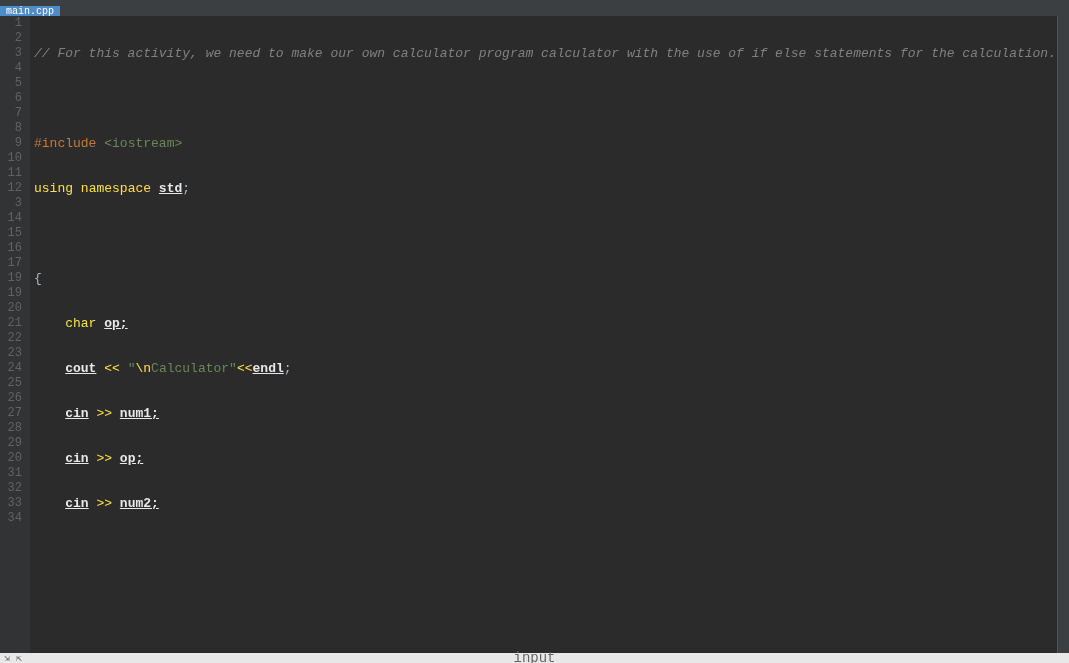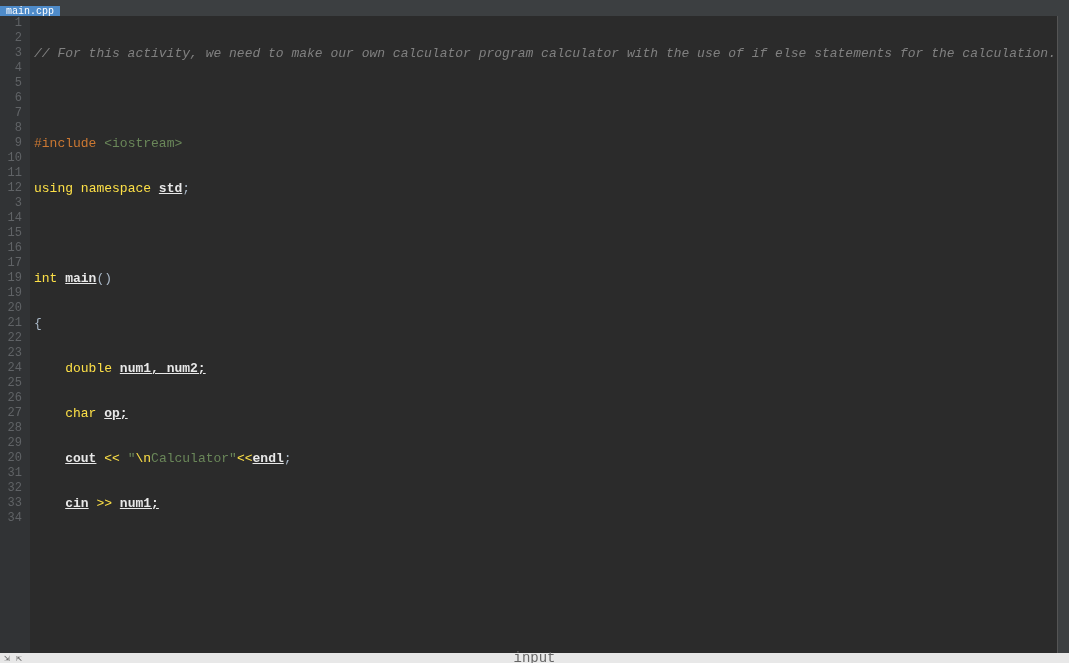--- a/index.html
+++ b/index.html
@@ -138,26 +138,26 @@
       <div class="line-num">32</div>
       <div class="line-num">33</div>
       <div class="line-num">34</div>
     </div>
   <div class="code-area">
     <div class="code-line"><span class="comment">// For this activity, we need to make our own calculator program calculator with the use of if else statements for the calculation.</span></div>
     <div class="code-line"></div>
     <div class="code-line"><span class="preproc">#include</span> <span class="include-path">&lt;iostream&gt;</span></div>
     <div class="code-line"><span class="keyword">using</span> <span class="keyword">namespace</span> <span class="white-bold">std</span><span>;</span></div>
     <div class="code-line"></div>
-    <div class="code-line"><span class="keyword">int</span> <span class="white-bold">main</span><span>()</span></div>
     <div class="code-line"><span>{</span></div>
-    <div class="code-line">    <span class="keyword">double</span> <span class="white-bold">num1, num2;</span></div>
     <div class="code-line">    <span class="keyword">char</span> <span class="white-bold">op;</span></div>
     <div class="code-line">    <span class="white-bold">cout</span> <span class="keyword">&lt;&lt;</span> <span class="string">"</span><span class="keyword">\n</span><span class="string">Calculator"</span><span class="keyword">&lt;&lt;</span><span class="white-bold">endl</span><span>;</span></div>
     <div class="code-line">    <span class="white-bold">cin</span> <span class="keyword">&gt;&gt;</span> <span class="white-bold">num1;</span></div>
+    <div class="code-line">    <span class="white-bold">cin</span> <span class="keyword">&gt;&gt;</span> <span class="white-bold">op;</span></div>
+    <div class="code-line">    <span class="white-bold">cin</span> <span class="keyword">&gt;&gt;</span> <span class="white-bold">num2;</span></div>
     
     
     
     
     
     
     
     
     
     

